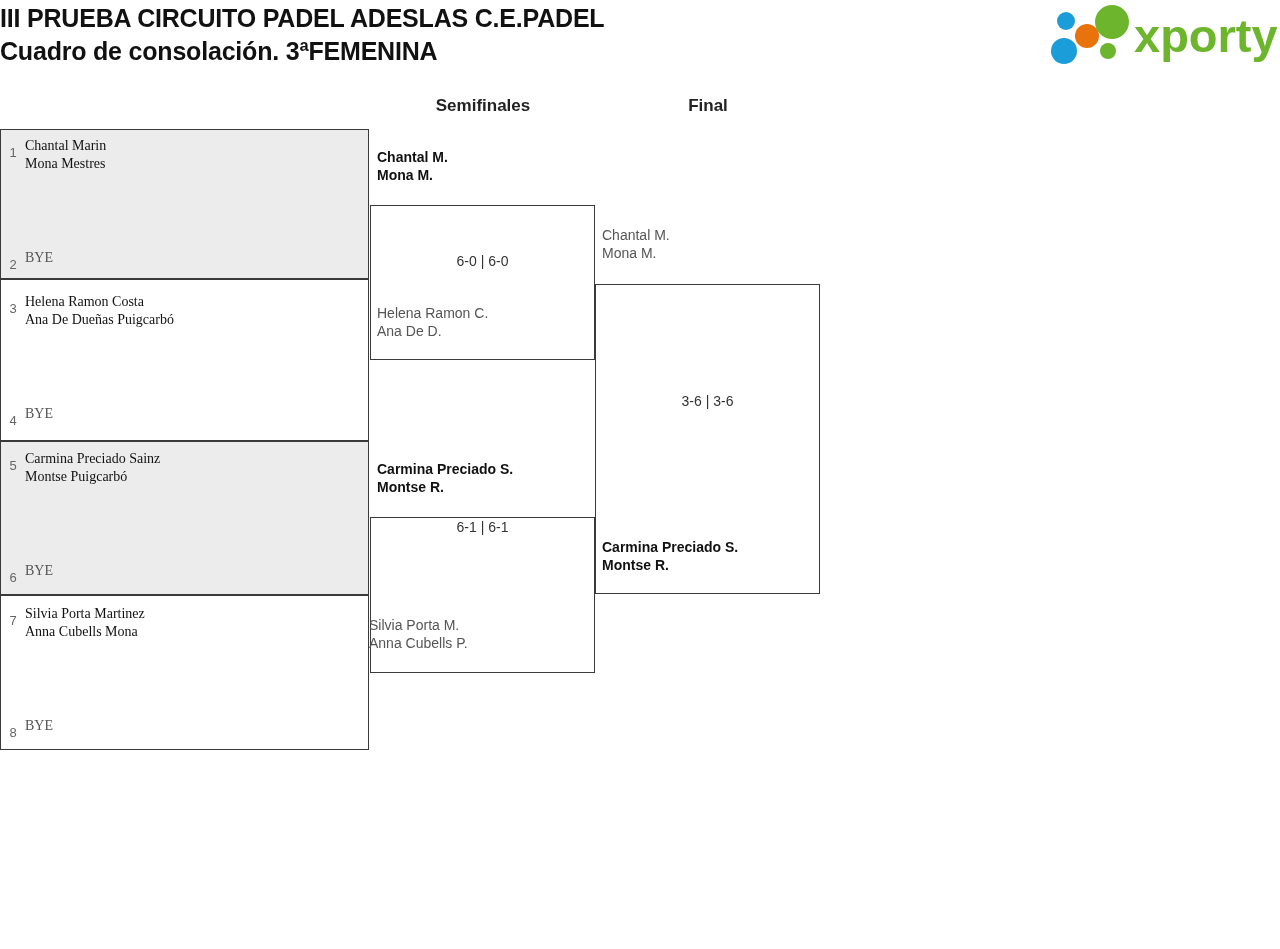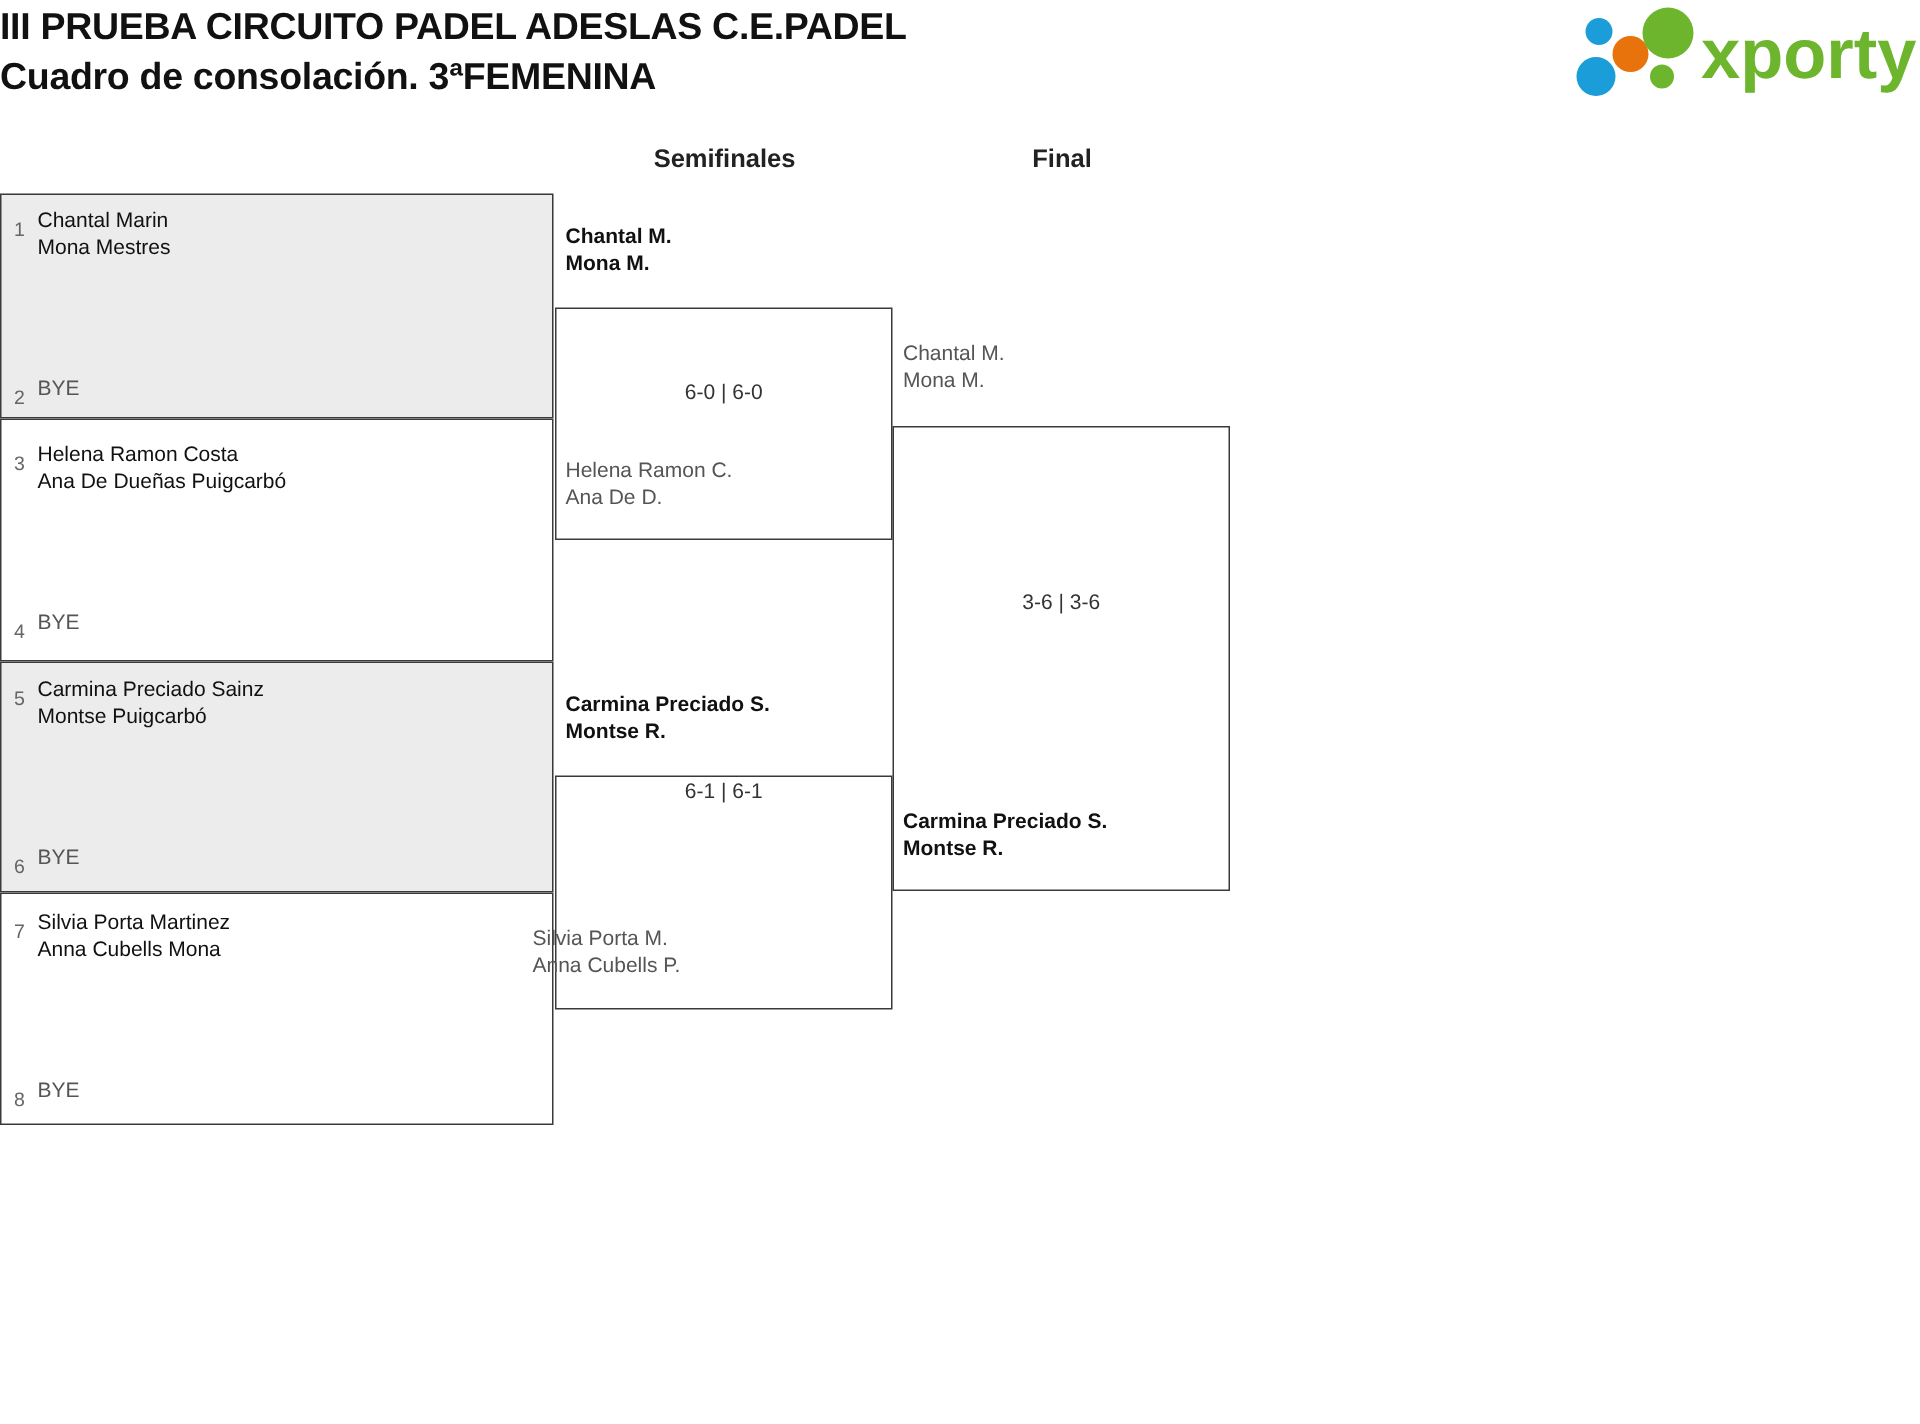--- a/index.html
+++ b/index.html
@@ -38,21 +38,21 @@
     border:1px solid #3a3a3a;
     box-sizing:border-box;
   }
   .qf-block.shaded{background:#ececec;}
   .qf-block.plain{background:#ffffff;}
   .entry{position:absolute;left:0;width:369px;display:flex;align-items:flex-start;}
   .seed{
     width:24px;text-align:center;flex:none;
     font-size:13px;color:#666666;line-height:17px;padding-top:7px;
   }
-  .names{font-size:14px;line-height:18px;color:#111111;}
+  .names{font-size:14px;line-height:18px;color:#111111;font-family:Liberation Serif, serif;}
   .names.bye{color:#555555;font-size:14px;line-height:18px;}
   .nm{white-space:nowrap;}
   
   .matchbox{
     position:absolute;border:1px solid #3a3a3a;
     box-sizing:border-box;background:transparent;
   }
   .score{
     position:absolute;text-align:center;
     font-size:14px;color:#333333;white-space:nowrap;
@@ -166,21 +166,21 @@
     <div>Helena Ramon C.</div>
     <div>Ana De D.</div>
   </div>
   <div class="score" style="left:370px;top:253px;width:225px;">6-0 | 6-0</div>
 
   <div class="matchbox" style="left:370px;top:517px;width:225px;height:156px;"></div>
   <div class="slot win" style="left:377px;top:460px;">
     <div>Carmina Preciado S.</div>
     <div>Montse R.</div>
   </div>
-  <div class="slot lose" style="left:355px;top:616px;">
+  <div class="slot lose" style="left:369px;top:616px;">
     <div>Silvia Porta M.</div>
     <div>Anna Cubells P.</div>
   </div>
   <div class="score" style="left:370px;top:519px;width:225px;">6-1 | 6-1</div>
 
   <div class="matchbox" style="left:595px;top:284px;width:225px;height:310px;"></div>
   <div class="slot lose" style="left:602px;top:226px;">
     <div>Chantal M.</div>
     <div>Mona M.</div>
   </div>

